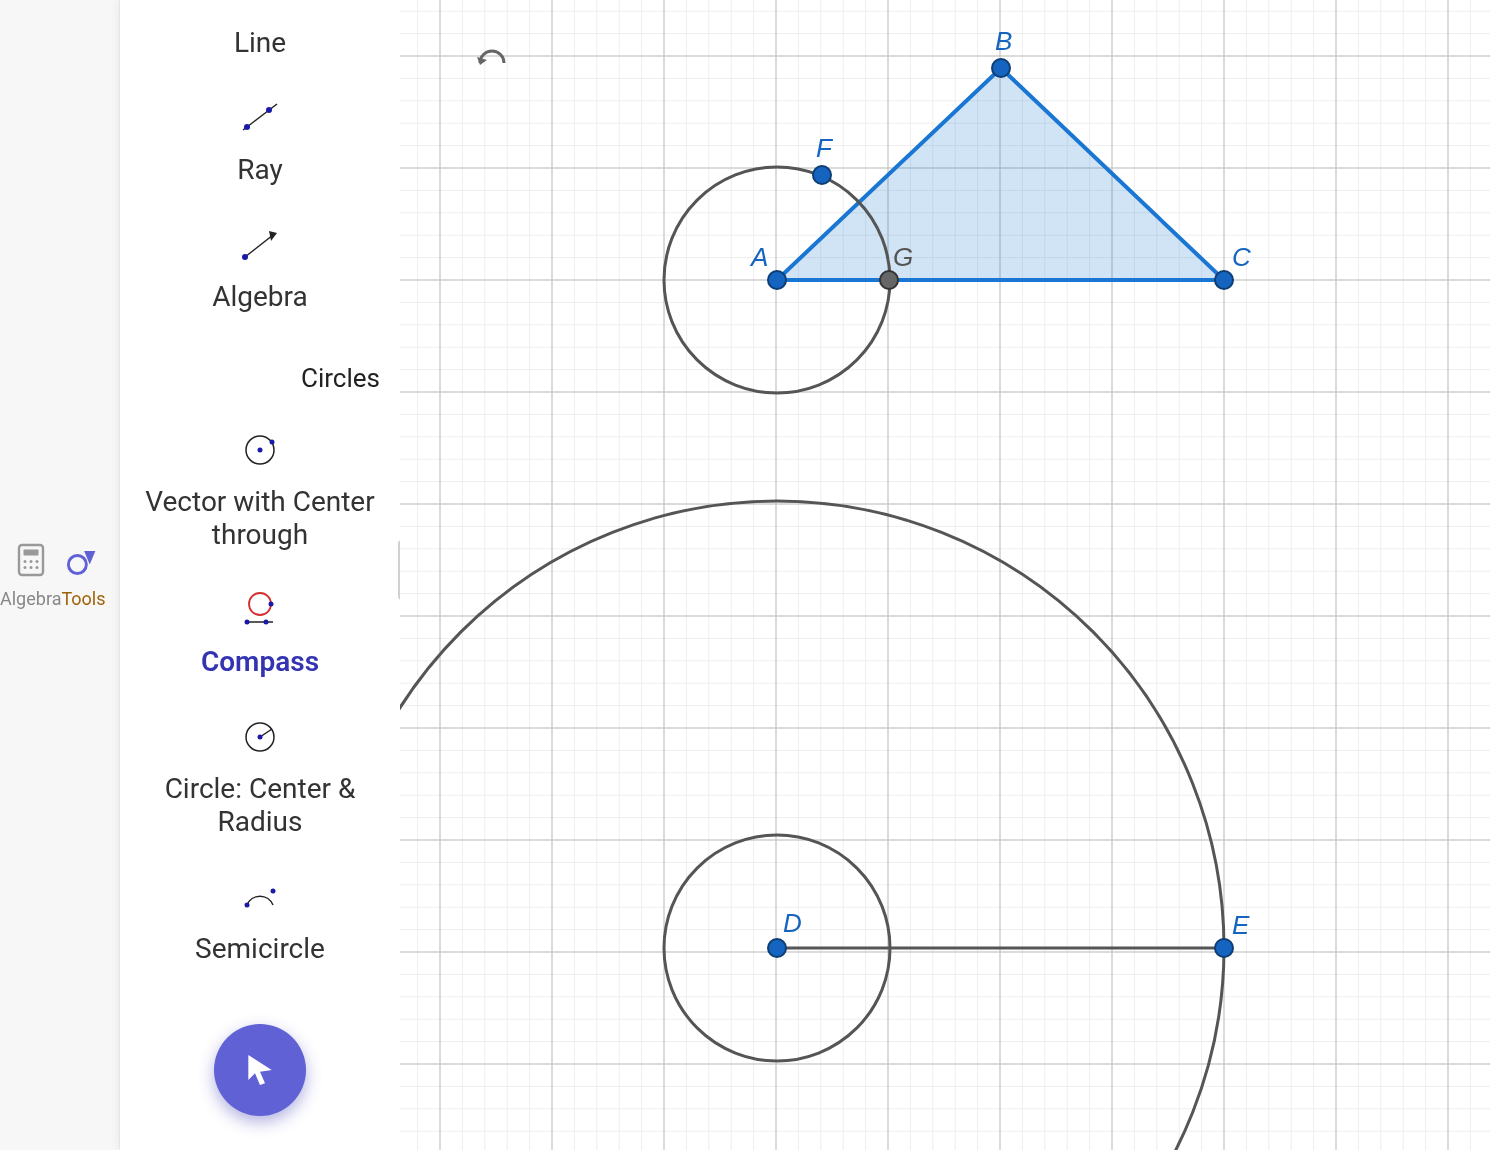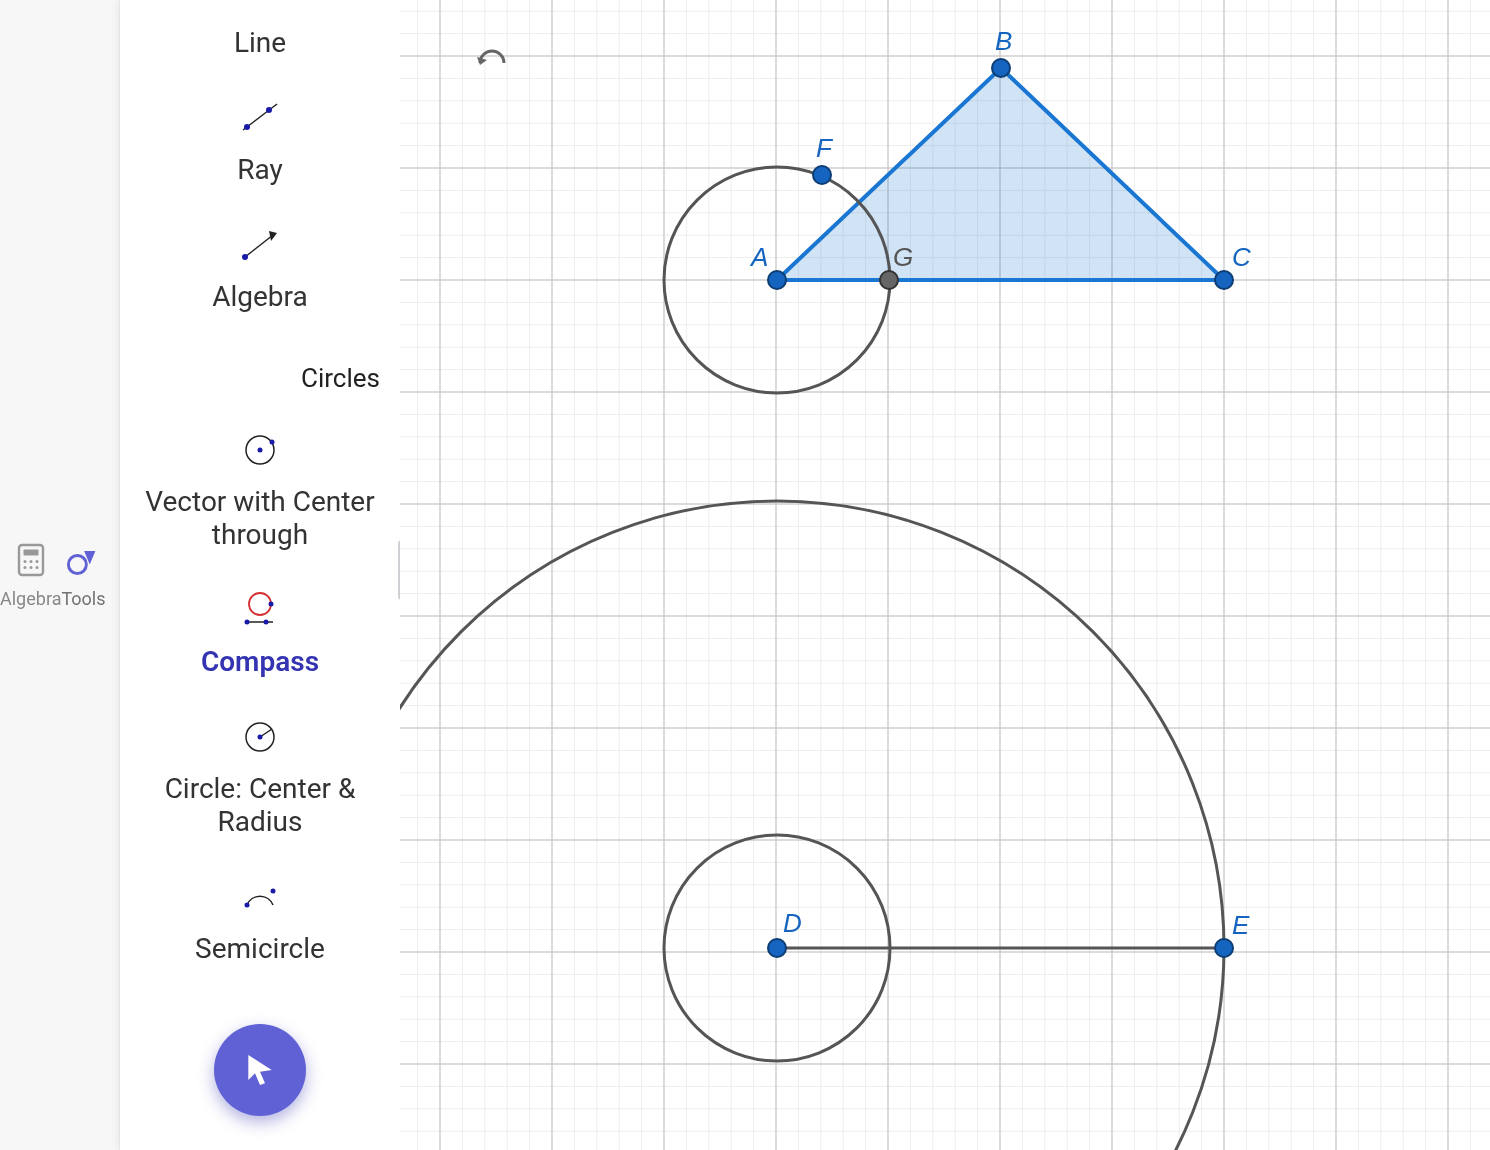--- a/index.html
+++ b/index.html
@@ -19,21 +19,21 @@
 .nav-item {
   display: flex;
   flex-direction: column;
   align-items: center;
   gap: 10px;
   margin-bottom: 60px;
   cursor: pointer;
   color: #888;
   font-size: 18px;
 }
-.nav-item.active { color: #737373; }
+.nav-item.active { color: #a16207; }
 .nav-icon { width: 36px; height: 36px; display:flex; align-items:center; justify-content:center;}
 
 
 .tools-panel {
   width: 280px;
   background: #fff;
   box-shadow: 2px 0 12px rgba(0,0,0,0.12);
   position: relative;
   padding: 20px 0 0 0;
 }

